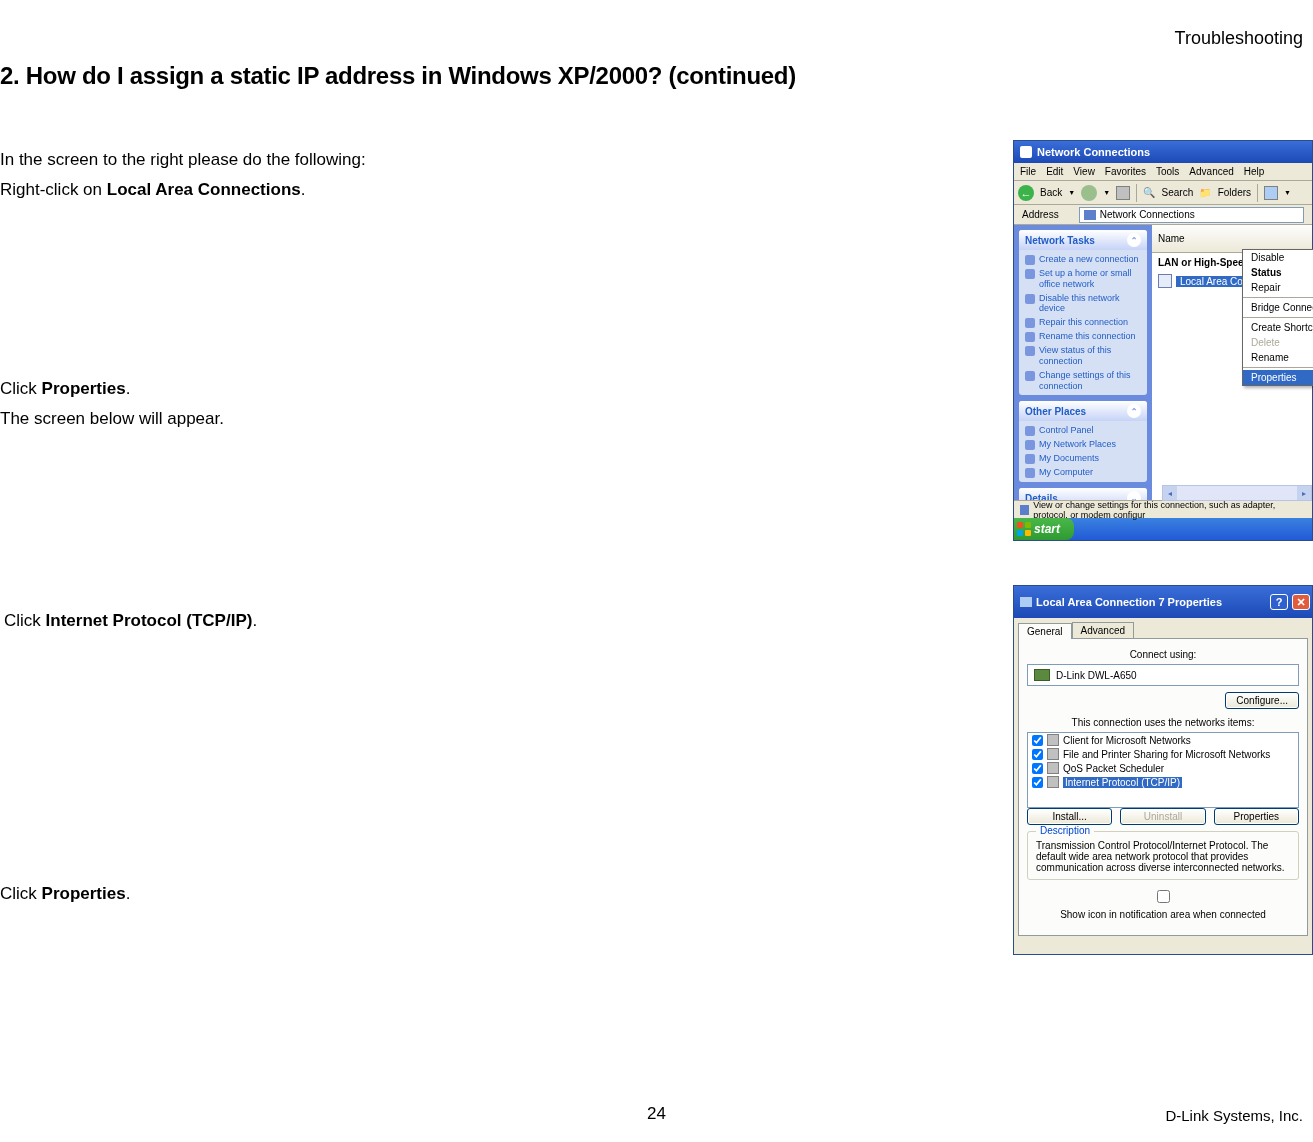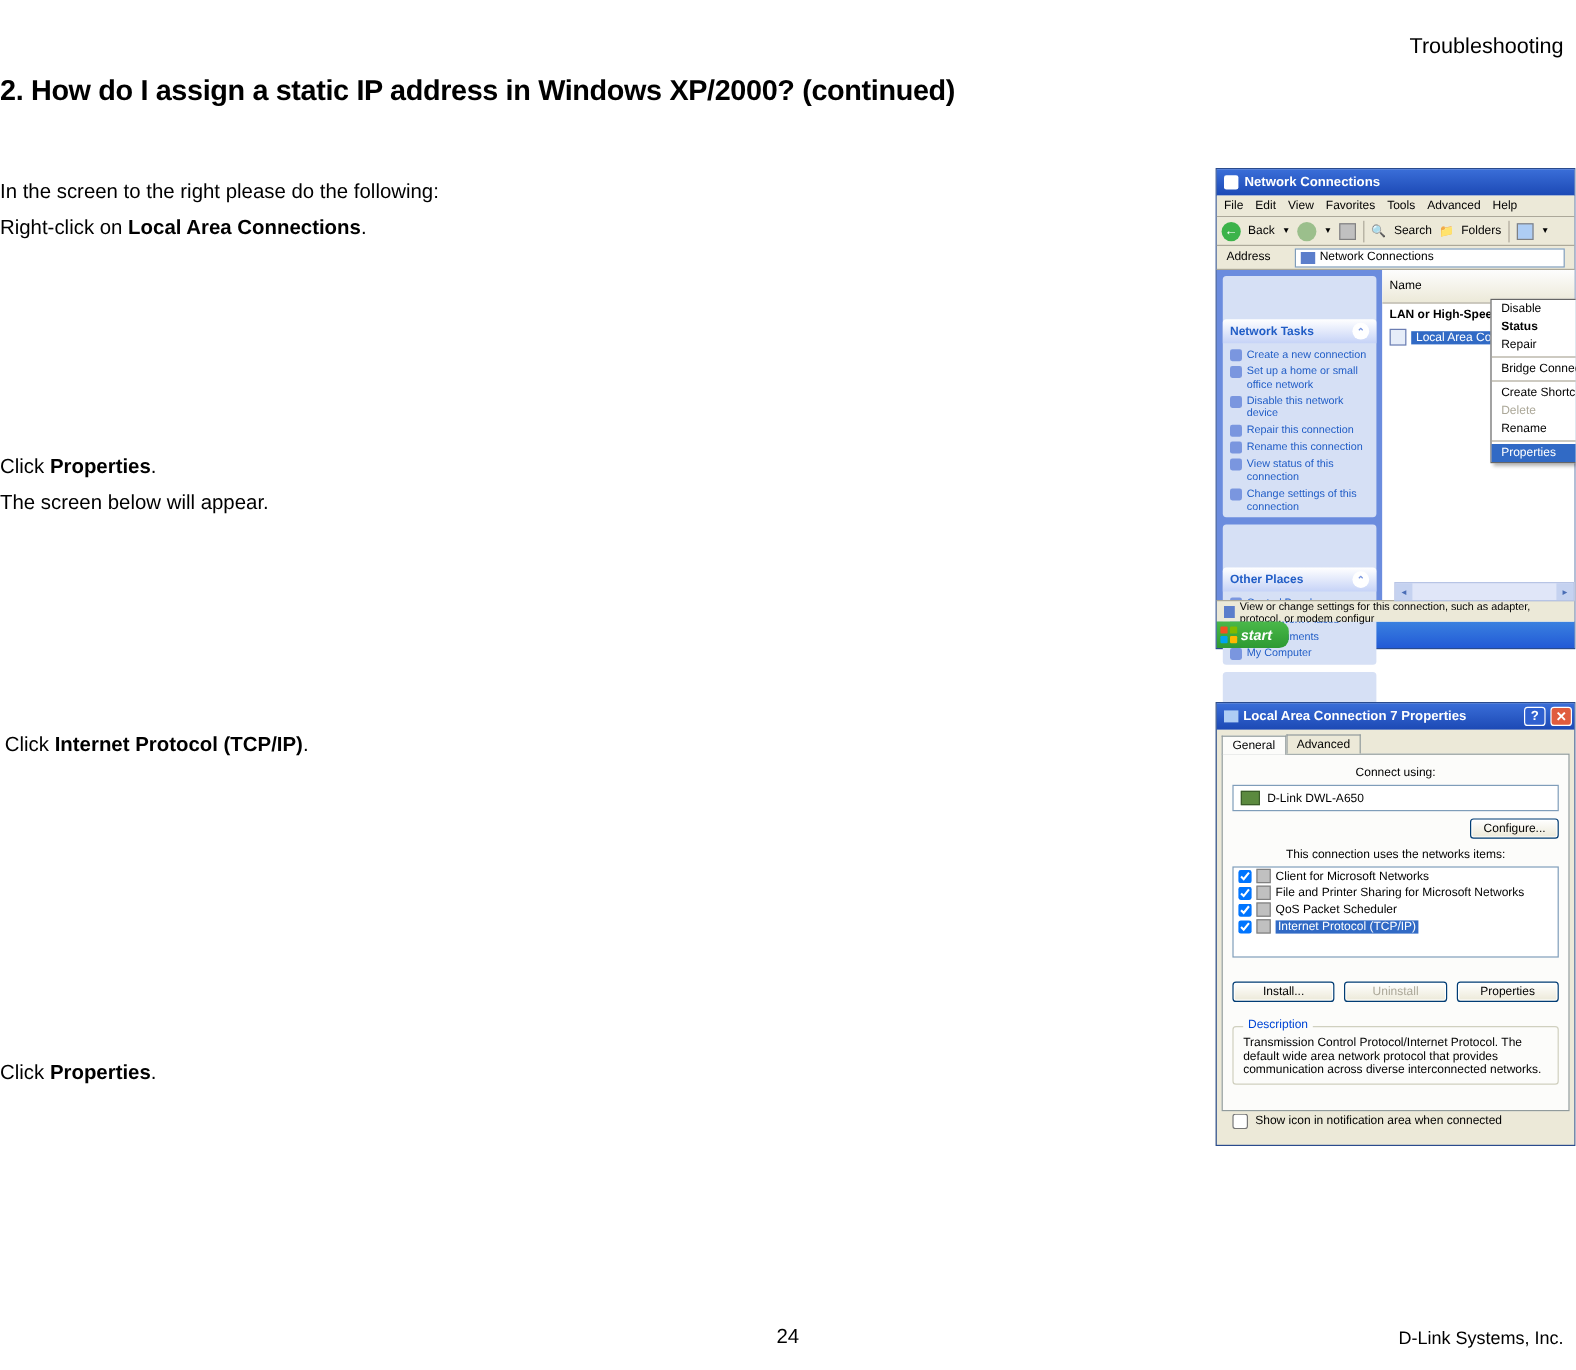--- a/index.html
+++ b/index.html
@@ -19,21 +19,21 @@
   .ss1 .toolbar { height: 24px; background: #ece9d8; display: flex; align-items: center; gap: 6px; padding: 0 4px; font-size: 10px; border-bottom: 1px solid #aca899; }
   .ss1 .toolbar .back { background: #3cb34a; width: 16px; height: 16px; border-radius: 50%; display:inline-flex; align-items:center; justify-content:center; color:#fff; font-size:11px; }
   .ss1 .toolbar .fwd { background: #9bbf8c; width: 16px; height: 16px; border-radius: 50%; }
   .ss1 .toolbar .sep { width:1px; height:18px; background:#aca899; }
   .ss1 .toolbar .ico { width:14px; height:14px; background:#c0c0c0; border:1px solid #808080; }
   .ss1 .addrbar { height: 20px; background: #ece9d8; display: flex; align-items: center; gap: 20px; padding: 0 8px; font-size: 10px; border-bottom: 1px solid #aca899; }
   .ss1 .addrbar .field { flex:1; background:#fff; border:1px solid #7f9db9; height:16px; display:flex; align-items:center; padding:0 4px; gap:4px; }
   .ss1 .body { position: relative; display: flex; height: calc(100% - 22px - 18px - 24px - 20px - 18px - 22px); }
   .ss1 .sidebar { width: 138px; background: #6b8cde; padding: 5px; display: flex; flex-direction: column; gap: 6px; }
   .ss1 .panel { background: #d6e0f5; border-radius: 3px; font-size: 9px; color: #215dc6; }
-  .ss1 .panel .phdr { background: linear-gradient(#fff, #c6d3f7); color: #215dc6; font-weight: bold; font-size: 10px; padding: 3px 6px; border-radius: 3px 3px 0 0; display:flex; justify-content:space-between; align-items:center;margin-top:36px; }
+  .ss1 .panel .phdr { background: linear-gradient(#fff, #c6d3f7); color: #215dc6; font-weight: bold; font-size: 10px; padding: 3px 6px; border-radius: 3px 3px 0 0; display:flex; justify-content:space-between; align-items:center; }
   .ss1 .panel .phdr .chev { width:14px; height:14px; border-radius:50%; background:#fff; color:#7a96df; display:inline-flex; align-items:center; justify-content:center; font-size:8px; }
   .ss1 .panel .pbody { padding: 4px 6px; display: flex; flex-direction: column; gap: 3px; }
   .ss1 .panel .item { display: flex; align-items: flex-start; gap: 4px; line-height: 1.2; }
   .ss1 .panel .item .pi { width:10px; height:10px; background:#7a96df; border-radius:2px; flex-shrink:0; margin-top:1px; }
   .ss1 .content { flex:1; background:#fff; position:relative; }
   .ss1 .colhdr { height:28px; background: linear-gradient(#fdfdfd, #ece9d8); border-bottom:1px solid #aca899; font-size:10px; display:flex; align-items:center; padding:0 6px; }
   .ss1 .grp { font-size:10px; font-weight:bold; padding: 4px 6px; }
   .ss1 .conn { display:flex; align-items:center; gap:4px; padding: 2px 6px; font-size:10px; }
   .ss1 .conn .ci { width:14px; height:14px; background:#e6edf9; border:1px solid #6b7db2; display:inline-block; }
   .ss1 .conn .sel { background:#316ac5; color:#fff; padding:0 4px; }
@@ -51,45 +51,45 @@
   .ss1 .taskbar .start { background: linear-gradient(#49b849, #2e9a32); color:#fff; font-style:italic; font-weight:bold; font-size:12px; padding:0 14px 0 20px; height:100%; display:flex; align-items:center; border-radius:0 8px 8px 0; position:relative; }
   .ss1 .taskbar .start .logo { position:absolute; left:3px; width:14px; height:14px; }
   .ss1 .taskbar .start .logo span { position:absolute; width:6px; height:6px; border-radius:1px; }
   .ss1 .taskbar .start .logo .r { background:#f25022; top:0; left:0; }
   .ss1 .taskbar .start .logo .g { background:#7fba00; top:0; right:0; }
   .ss1 .taskbar .start .logo .b { background:#00a4ef; bottom:0; left:0; }
   .ss1 .taskbar .start .logo .y { background:#ffb900; bottom:0; right:0; }
 
   
   .ss2 { position: absolute; top: 585px; right: 0; width: 300px; height: 370px; border: 1px solid #2a4b8d; font-family: Tahoma, sans-serif; background:#ece9d8; }
-  .ss2 .titlebar { height: 22px; background: linear-gradient(#3a6ed8, #1c49b5); color:#fff; font-size:11px; font-weight:bold; display:flex; align-items:center; padding:0 2px 0 6px; gap:4px; }
+  .ss2 .titlebar { height: 32px; background: linear-gradient(#3a6ed8, #1c49b5); color:#fff; font-size:11px; font-weight:bold; display:flex; align-items:center; padding:0 2px 0 6px; gap:4px; }
   .ss2 .titlebar .spacer { flex:1; }
   .ss2 .titlebar .btn { width:18px; height:16px; border-radius:3px; display:inline-flex; align-items:center; justify-content:center; font-size:11px; font-weight:bold; }
   .ss2 .titlebar .help { background:#2f60d0; border:1px solid #fff; }
   .ss2 .titlebar .close { background:#e05c3e; border:1px solid #fff; }
   .ss2 .tabs { display:flex; font-size:10px; margin: 4px 4px 0 4px; }
   .ss2 .tabs .tab { padding: 2px 8px; border:1px solid #919b9c; border-bottom:none; background:#ece9d8; }
   .ss2 .tabs .tab.active { background:#fcfcfa; position:relative; top:1px; }
   .ss2 .tabbody { margin: 0 4px 4px 4px; border:1px solid #919b9c; background:#fcfcfa; padding: 8px; font-size:10px; height: 298px; }
   .ss2 .label { margin: 2px 0 4px 0; text-align: center; }
   .ss2 .inset { background:#fff; border:1px solid #7f9db9; padding:4px 6px; display:flex; align-items:center; gap:6px; }
   .ss2 .inset .ni { width:16px; height:12px; background:#5b8a3e; border:1px solid #3a5c28; }
   .ss2 .cfgrow { display:flex; justify-content:flex-end; margin:6px 0 8px 0; }
   .ss2 .xpbtn { background: linear-gradient(#fff, #ece9d8); border:1px solid #003c74; border-radius:3px; font-size:10px; padding: 2px 10px; box-shadow: inset 0 0 0 1px #fff; }
   .ss2 .listbox { background:#fff; border:1px solid #7f9db9; height: 76px; overflow:hidden; font-size:10px; }
   .ss2 .listbox .li { display:flex; align-items:center; gap:4px; padding: 1px 4px; }
   .ss2 .listbox .li input { width:11px; height:11px; }
   .ss2 .listbox .li .ii { width:12px; height:12px; background:#c0c0c0; border:1px solid #808080; }
   .ss2 .listbox .li.sel span.txt { background:#316ac5; color:#fff; padding: 0 2px; }
-  .ss2 .btnrow { display:flex; gap:8px; margin:20px 0;justify-content:flex-end; }
+  .ss2 .btnrow { display:flex; gap:8px; margin:0 0;justify-content:flex-end; }
   .ss2 .btnrow .xpbtn { flex:1; text-align:center; }
   .ss2 .btnrow .xpbtn.dis { color:#aca899; }
   .ss2 .group { border:1px solid #d0d0bf; border-radius:3px; padding: 8px 8px 6px 8px; position:relative; margin-top:6px; }
   .ss2 .group .gl { position:absolute; top:-7px; left:8px; background:#fcfcfa; padding:0 4px; color:#0046d5; }
-  .ss2 .chkrow { display:flex; align-items:center; gap:6px; margin-top:24px; }
+  .ss2 .chkrow { display:flex; align-items:center; gap:6px; margin-top:10px;flex-direction:column; }
   .ss2 .okrow { display:flex; justify-content:flex-end; gap:8px; padding: 6px 8px; }
 </style>
 </head>
 <body>
 
 <div class="page">
   <div class="hdr-right">Troubleshooting</div>
   <div class="title">2. How do I assign a static IP address in Windows XP/2000? (continued)</div>
 
   <div class="instr" style="top:147px; left:0;">In the screen to the right please do the following:</div>

